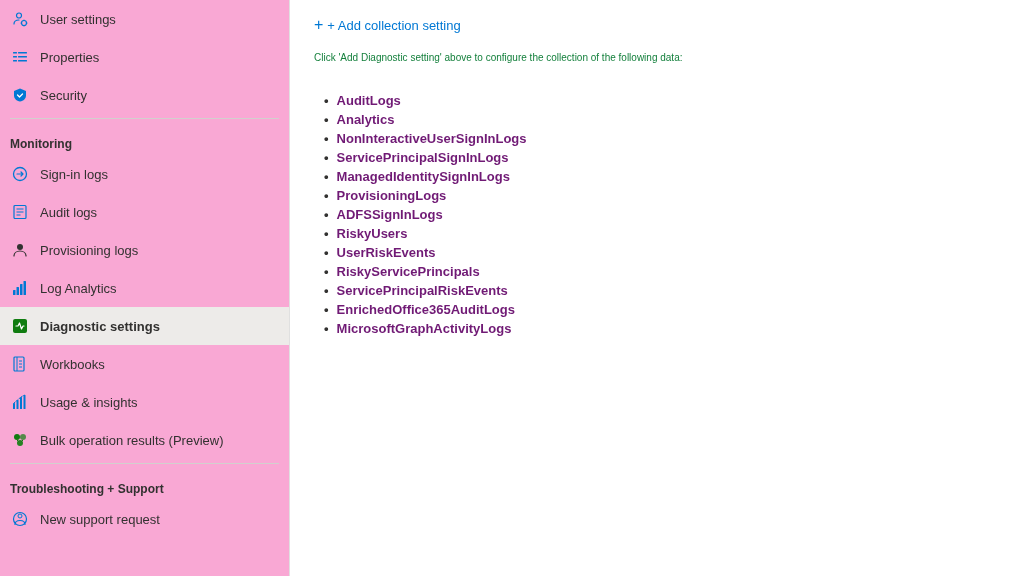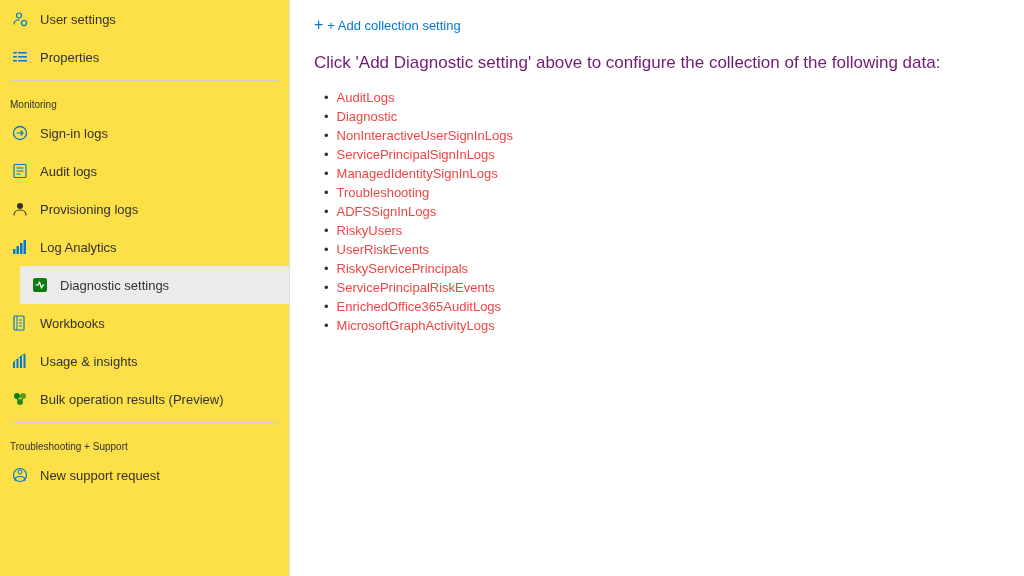--- a/index.html
+++ b/index.html
@@ -10,21 +10,21 @@
       display: flex;
       height: 576px;
       width: 1024px;
       overflow: hidden;
     }
 
     
     .sidebar {
       width: 290px;
       min-width: 290px;
-      background: #fde047;
+      background: #f9a8d4;
       border-right: 1px solid #e0e0e0;
       overflow-y: auto;
       overflow-x: hidden;
       padding-bottom: 20px;
       position: relative;
     }
 
     .sidebar::-webkit-scrollbar {
       width: 6px;
     }
@@ -38,38 +38,37 @@
       align-items: center;
       padding: 9px 12px 9px 10px;
       cursor: pointer;
       color: #323130;
       font-size: 13px;
       min-height: 36px;
     }
 
     .sidebar-item.active {
       background: #edebe9;
-      font-weight: 400;
-      margin-left: 20px;
+      font-weight: 700;
     }
 
     .sidebar-item .icon {
       width: 20px;
       min-width: 20px;
       height: 20px;
       margin-right: 10px;
       display: flex;
       align-items: center;
       justify-content: center;
     }
 
     .sidebar-section-header {
       padding: 14px 12px 4px 10px;
-      font-size: 10px;
-      font-weight: 400;
+      font-size: 12px;
+      font-weight: 700;
       color: #323130;
     }
 
     .sidebar-divider {
       border: none;
       border-top: 1px solid #d2d0ce;
       margin: 4px 10px;
     }
 
     
@@ -84,38 +83,39 @@
       color: #0078d4;
       font-size: 13px;
       cursor: pointer;
       display: flex;
       align-items: center;
       margin-bottom: 16px;
       text-decoration: none;
     }
 
     .description-text {
-      font-size: 17px;
-      color: #701a75;
-      margin-bottom: 12px;
+      font-size: 10px;
+      color: #15803d;
+      margin-bottom: 26px;
       line-height: 1.5;
     }
 
     .log-list {
       list-style: none;
       padding: 0;
       margin-left: 10px;
     }
 
     .log-list li {
       font-size: 13px;
-      color: #ef4444;
+      color: #701a75;
       padding: 2px 0;
       display: flex;
       align-items: center;
+      font-weight: bold;
     }
 
     .log-list li::before {
       content: '•';
       margin-right: 8px;
       color: #323130;
     }
 
     
     svg {
@@ -150,20 +150,29 @@
         <rect x="1" y="7" width="4" height="1.5" rx="0.5" fill="#0078d4"></rect>
         <rect x="1" y="11" width="4" height="1.5" rx="0.5" fill="#0078d4"></rect>
         <rect x="6" y="3" width="9" height="1.5" rx="0.5" fill="#0078d4"></rect>
         <rect x="6" y="7" width="9" height="1.5" rx="0.5" fill="#0078d4"></rect>
         <rect x="6" y="11" width="9" height="1.5" rx="0.5" fill="#0078d4"></rect>
       </svg>
     </span>
     <span>Properties</span>
   </div>
 
+  <div class="sidebar-item">
+    <span class="icon">
+      <svg viewBox="0 0 16 16" fill="none" xmlns="http://www.w3.org/2000/svg">
+        <path d="M8 1.5L2 4v4.5c0 3 2.5 5.5 6 6 3.5-.5 6-3 6-6V4L8 1.5z" fill="#0078d4"></path>
+        <path d="M5.5 8l2 2 3-3" stroke="white" stroke-width="1.3" stroke-linecap="round" stroke-linejoin="round"></path>
+      </svg>
+    </span>
+    <span>Security</span>
+  </div>
 
   <hr class="sidebar-divider">
   <div class="sidebar-section-header">Monitoring</div>
 
   <div class="sidebar-item">
     <span class="icon">
       <svg viewBox="0 0 16 16" fill="none" xmlns="http://www.w3.org/2000/svg">
         <circle cx="8" cy="8" r="6.5" stroke="#0078d4" stroke-width="1.3"></circle>
         <path d="M5 8h6M9 6l2 2-2 2" stroke="#0078d4" stroke-width="1.2" stroke-linecap="round" stroke-linejoin="round"></path>
       </svg>
@@ -275,25 +284,25 @@
   <a class="add-diagnostic-link">
     <span style="font-size:16px; margin-right:4px;">+</span>
     <span>+ Add collection setting</span>
   </a>
 
   <p class="description-text">Click 'Add Diagnostic setting' above to configure the collection of the following data:</p>
 
   <ul class="log-list">
 
   <li>AuditLogs</li>
-      <li>Diagnostic</li>
+      <li>Analytics</li>
       <li>NonInteractiveUserSignInLogs</li>
       <li>ServicePrincipalSignInLogs</li>
       <li>ManagedIdentitySignInLogs</li>
-      <li>Troubleshooting</li>
+      <li>ProvisioningLogs</li>
       <li>ADFSSignInLogs</li>
       <li>RiskyUsers</li>
       <li>UserRiskEvents</li>
       <li>RiskyServicePrincipals</li>
       <li>ServicePrincipalRiskEvents</li>
       <li>EnrichedOffice365AuditLogs</li>
       <li>MicrosoftGraphActivityLogs</li>
     </ul>
 
 </div>

